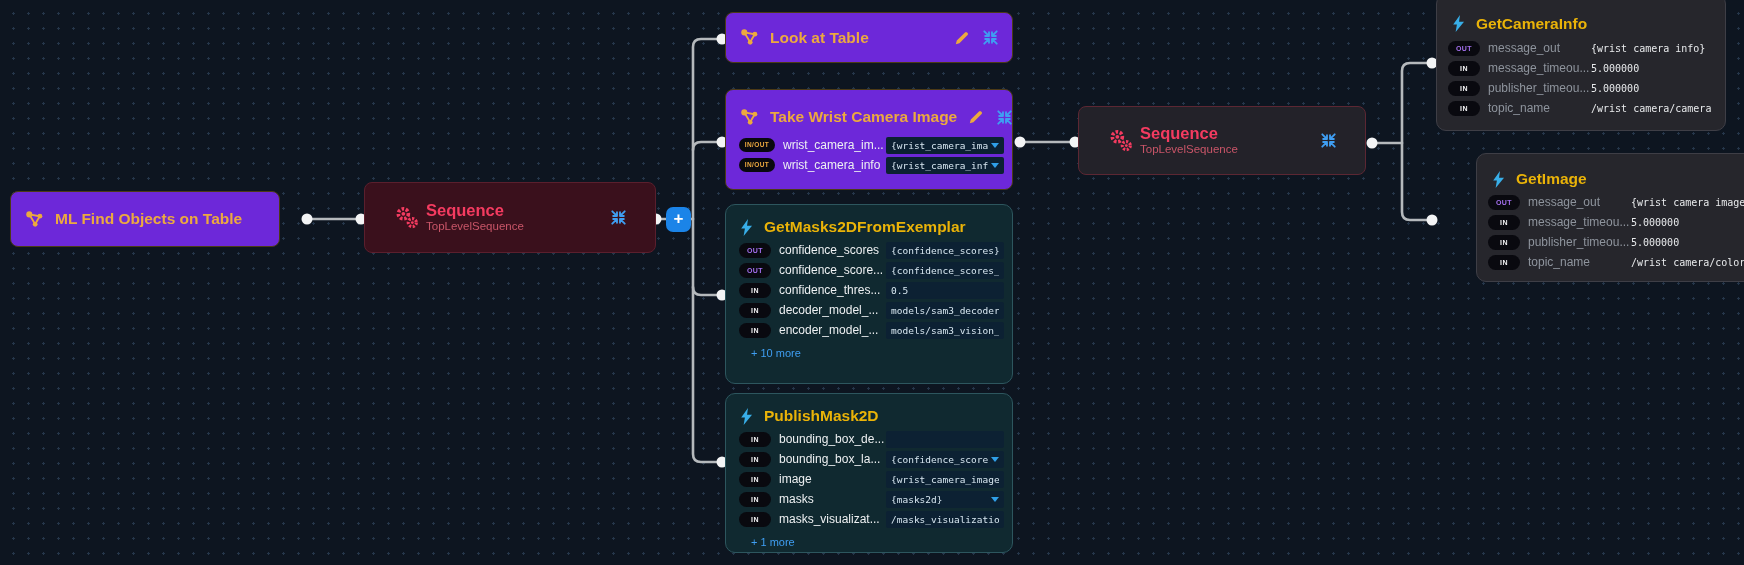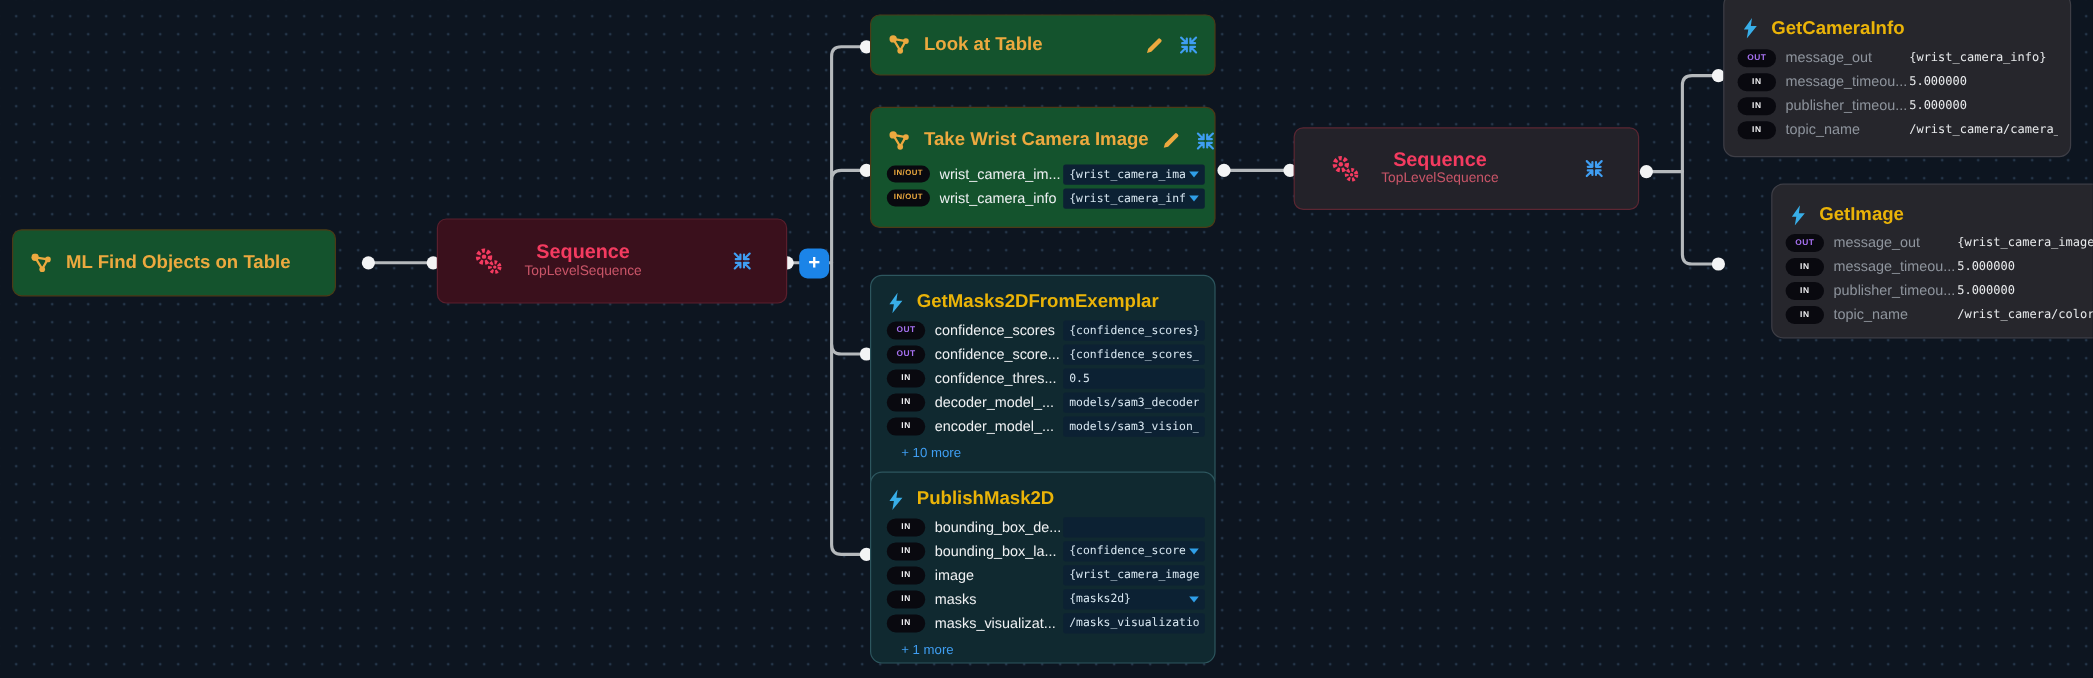--- a/index.html
+++ b/index.html
@@ -5,33 +5,33 @@
   html,body{margin:0;padding:0;background:#0d1520;}
   body{
     position:relative;width:1744px;height:565px;overflow:hidden;
     font-family:"Liberation Sans",sans-serif;
     background-color:#0d1520;
     background-image:radial-gradient(circle,#25364a 1px,transparent 1.4px);
     background-size:15px 15px;background-position:6px 6px;
   }
   svg.edges{position:absolute;left:0;top:0;pointer-events:none;}
   .node{position:absolute;border-radius:8px;box-sizing:border-box;}
-  .node.amber{background:#14532d;border:1px solid #4c3a16;}
+  .node.amber{background:#6d28d9;border:1px solid #4c3a16;}
   .node.maroon{background:#3a101c;border:1px solid #5a1f2d;}
   .node.teal{background:#102930;border:1px solid #2d565e;border-radius:10px;}
   .node.gray{background:#26262c;border:1px solid #3e3e46;border-radius:10px;}
   .node.gray.seq{background:#232229;border-color:#5c2733;border-radius:8px;}
 
   .hdr{display:flex;align-items:center;gap:11px;padding:0 14px;}
   .title{font-weight:bold;font-size:15.5px;white-space:nowrap;}
   .t-amber{color:#eca93f;} .t-cyan{color:#eab308;}
   .hdr-icons{margin-left:auto;display:flex;align-items:center;gap:13px;}
   .fullcenter{height:100%;}
 
-  .seqhdr{display:flex;align-items:center;height:100%;padding:0 29px;gap:16px;text-align:center;}
+  .seqhdr{display:flex;align-items:center;height:100%;padding:0 29px;gap:5px;}
   .seqtitles{display:flex;flex-direction:column;line-height:1.15;}
   .seqtitle{font-weight:bold;font-size:16.5px;color:#f43b60;}
   .seqsub{font-size:11.5px;color:#c95568;}
 
   .ports{display:block;}
   .port-row{display:flex;align-items:center;height:20px;padding:0 8px 0 13px;}
   .badge{min-width:26px;text-align:center;background:#09090f;color:#f2f2f4;
     border-radius:9px;font-size:7px;font-weight:bold;letter-spacing:.4px;
     padding:4px 3px;line-height:1;flex:0 0 auto;}
   .badge.out{color:#a671f1;}
@@ -198,21 +198,21 @@
         <span class="badge inout">IN/OUT</span>
         <span class="plabel">wrist_camera_info</span>
         <span class="vbox">
           <span class="vtext">{wrist_camera_info}</span>
           <span class="caret"></span>
         </span>
       </div>
     </div>
 </div>
 
-<div class="node teal" style="left:725px;top:229px;width:288px;height:180px;padding-top:9px;">
+<div class="node teal" style="left:725px;top:204px;width:288px;height:180px;padding-top:9px;">
   <div class="hdr" style="height:26px;">
     <span class="icon">
       <svg width="13" height="17" viewBox="0 0 12 16">
           <path d="M7.4,0 L1,9 h3.5 L3.3,16 L11.2,6.3 H6.5 Z" fill="#38aee8"></path>
         </svg>
     </span>
     <span class="title t-cyan">GetMasks2DFromExemplar</span>
   </div>
   <div class="ports">
       <div class="port-row">

